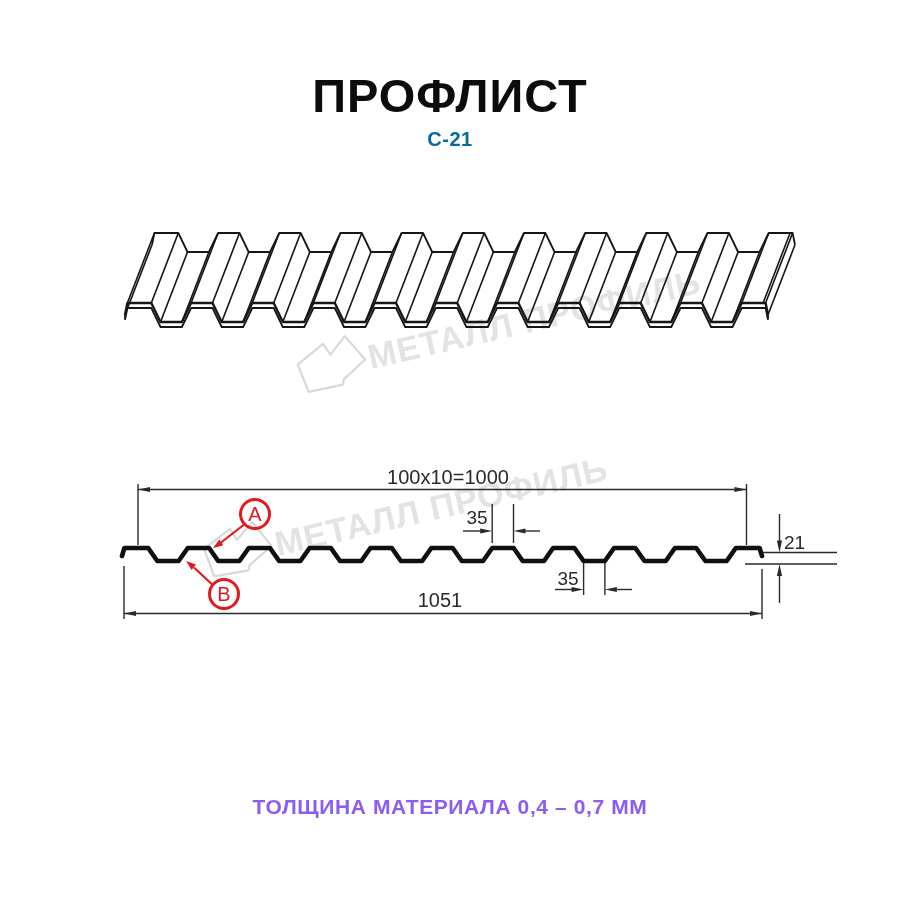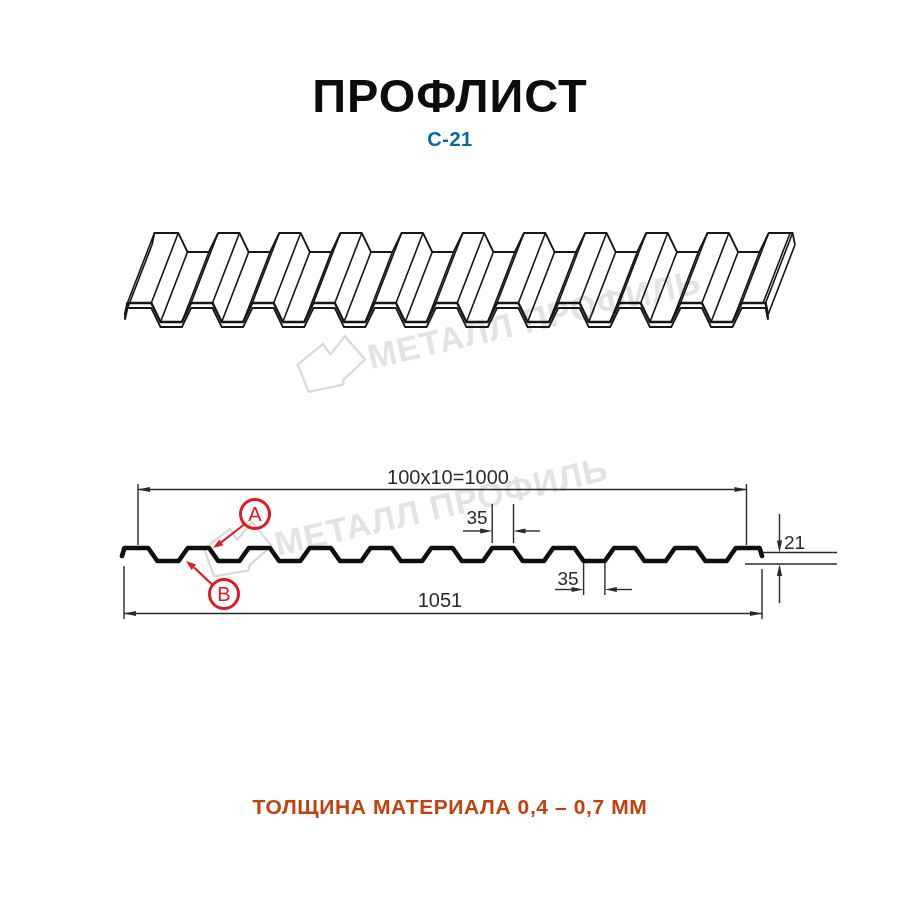--- a/index.html
+++ b/index.html
@@ -10,21 +10,21 @@
   .title{
     position:absolute;top:72px;left:0;width:900px;text-align:center;
     font-size:47px;font-weight:700;letter-spacing:1px;color:#0c0c0c;line-height:1;
   }
   .subtitle{
     position:absolute;top:129px;left:0;width:900px;text-align:center;
     font-size:20px;font-weight:600;letter-spacing:0.5px;color:#0369a1;line-height:1;
   }
   .footer-note{
     position:absolute;top:796px;left:0;width:900px;text-align:center;
-    font-size:21px;font-weight:600;letter-spacing:0.6px;color:#c2410c;line-height:1;
+    font-size:21px;font-weight:600;letter-spacing:0.6px;color:#8b5cf6;line-height:1;
   }
   svg.stage{position:absolute;top:0;left:0;}
   .wm-logo{fill:none;stroke:var(--wm-logo,#d9d9d9);stroke-width:2.2;stroke-linejoin:round;}
   .wm-text{font-family:"Liberation Sans",sans-serif;font-size:34px;font-weight:700;
            letter-spacing:1px;fill:var(--wm-text,#e3e3e3);}
   .edge3d{fill:none;stroke:#161616;stroke-width:1.8;stroke-linejoin:round;}
   .edge3d.front{stroke-width:2.4;}
   .fold{fill:none;stroke:#161616;stroke-width:1.6;}
   .xsec{fill:none;stroke:#0f0f0f;stroke-width:4.6;stroke-linejoin:round;stroke-linecap:round;}
   .dim-line{stroke:#2a2a2a;stroke-width:1.4;fill:none;}

